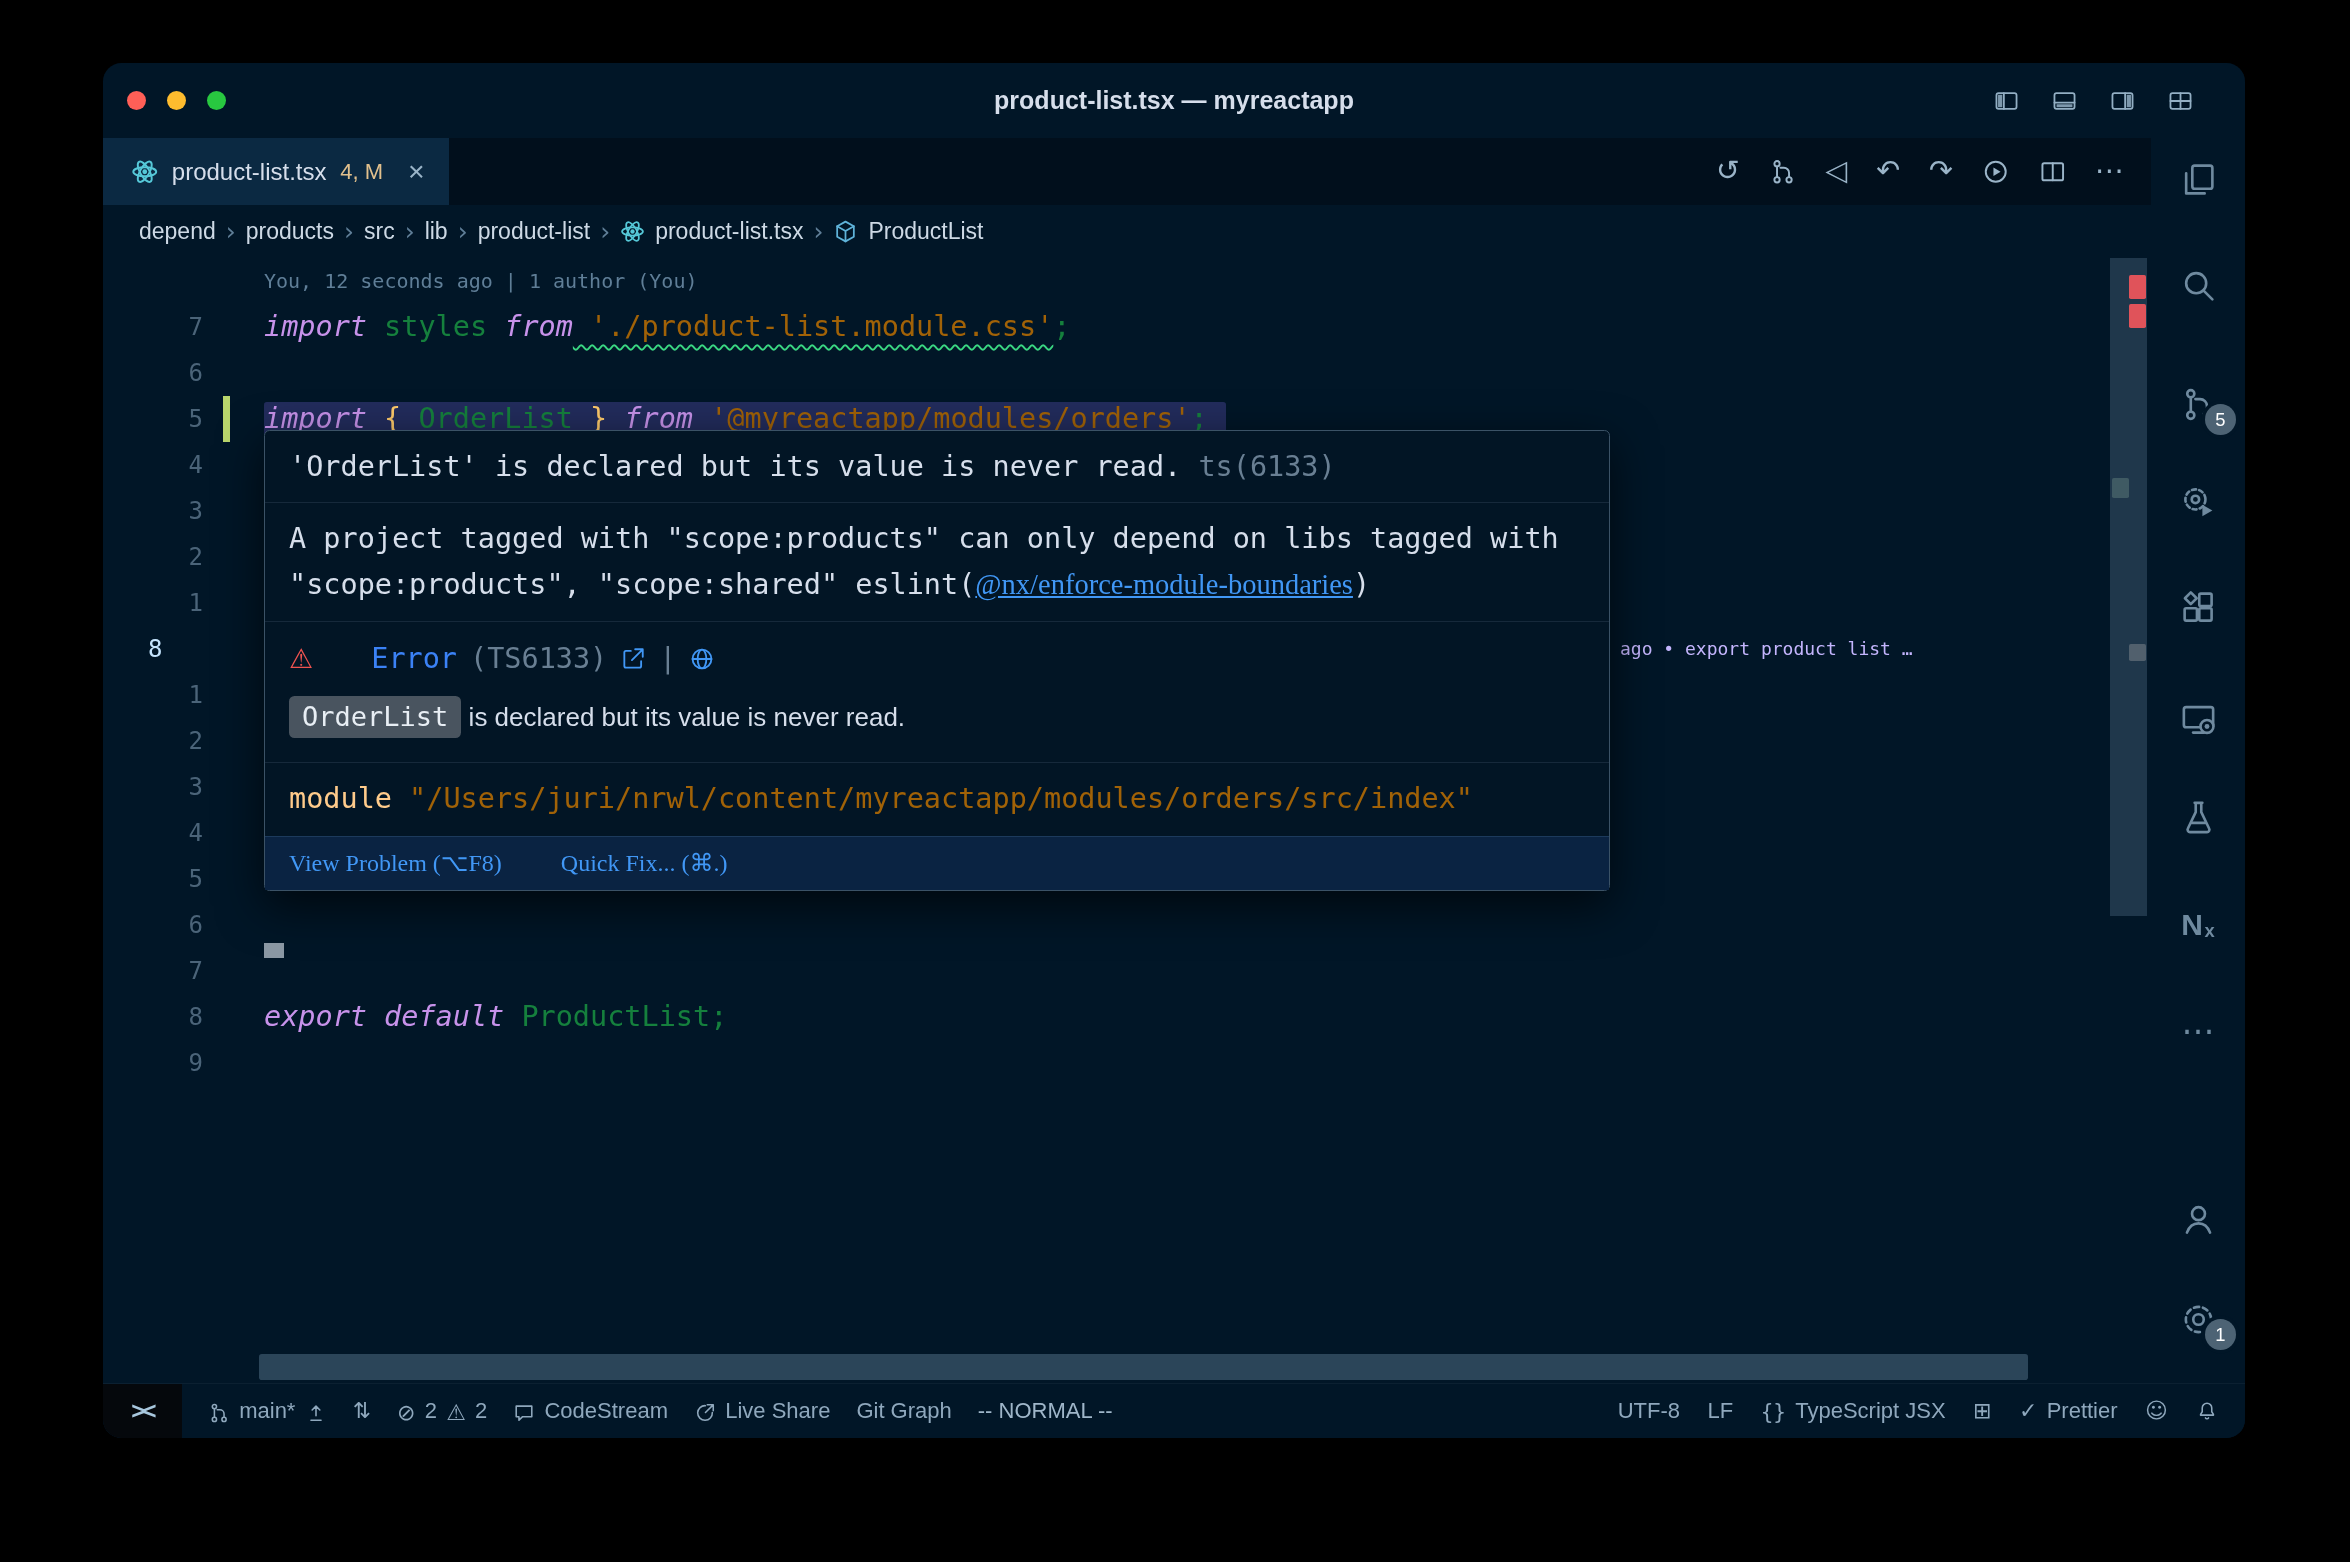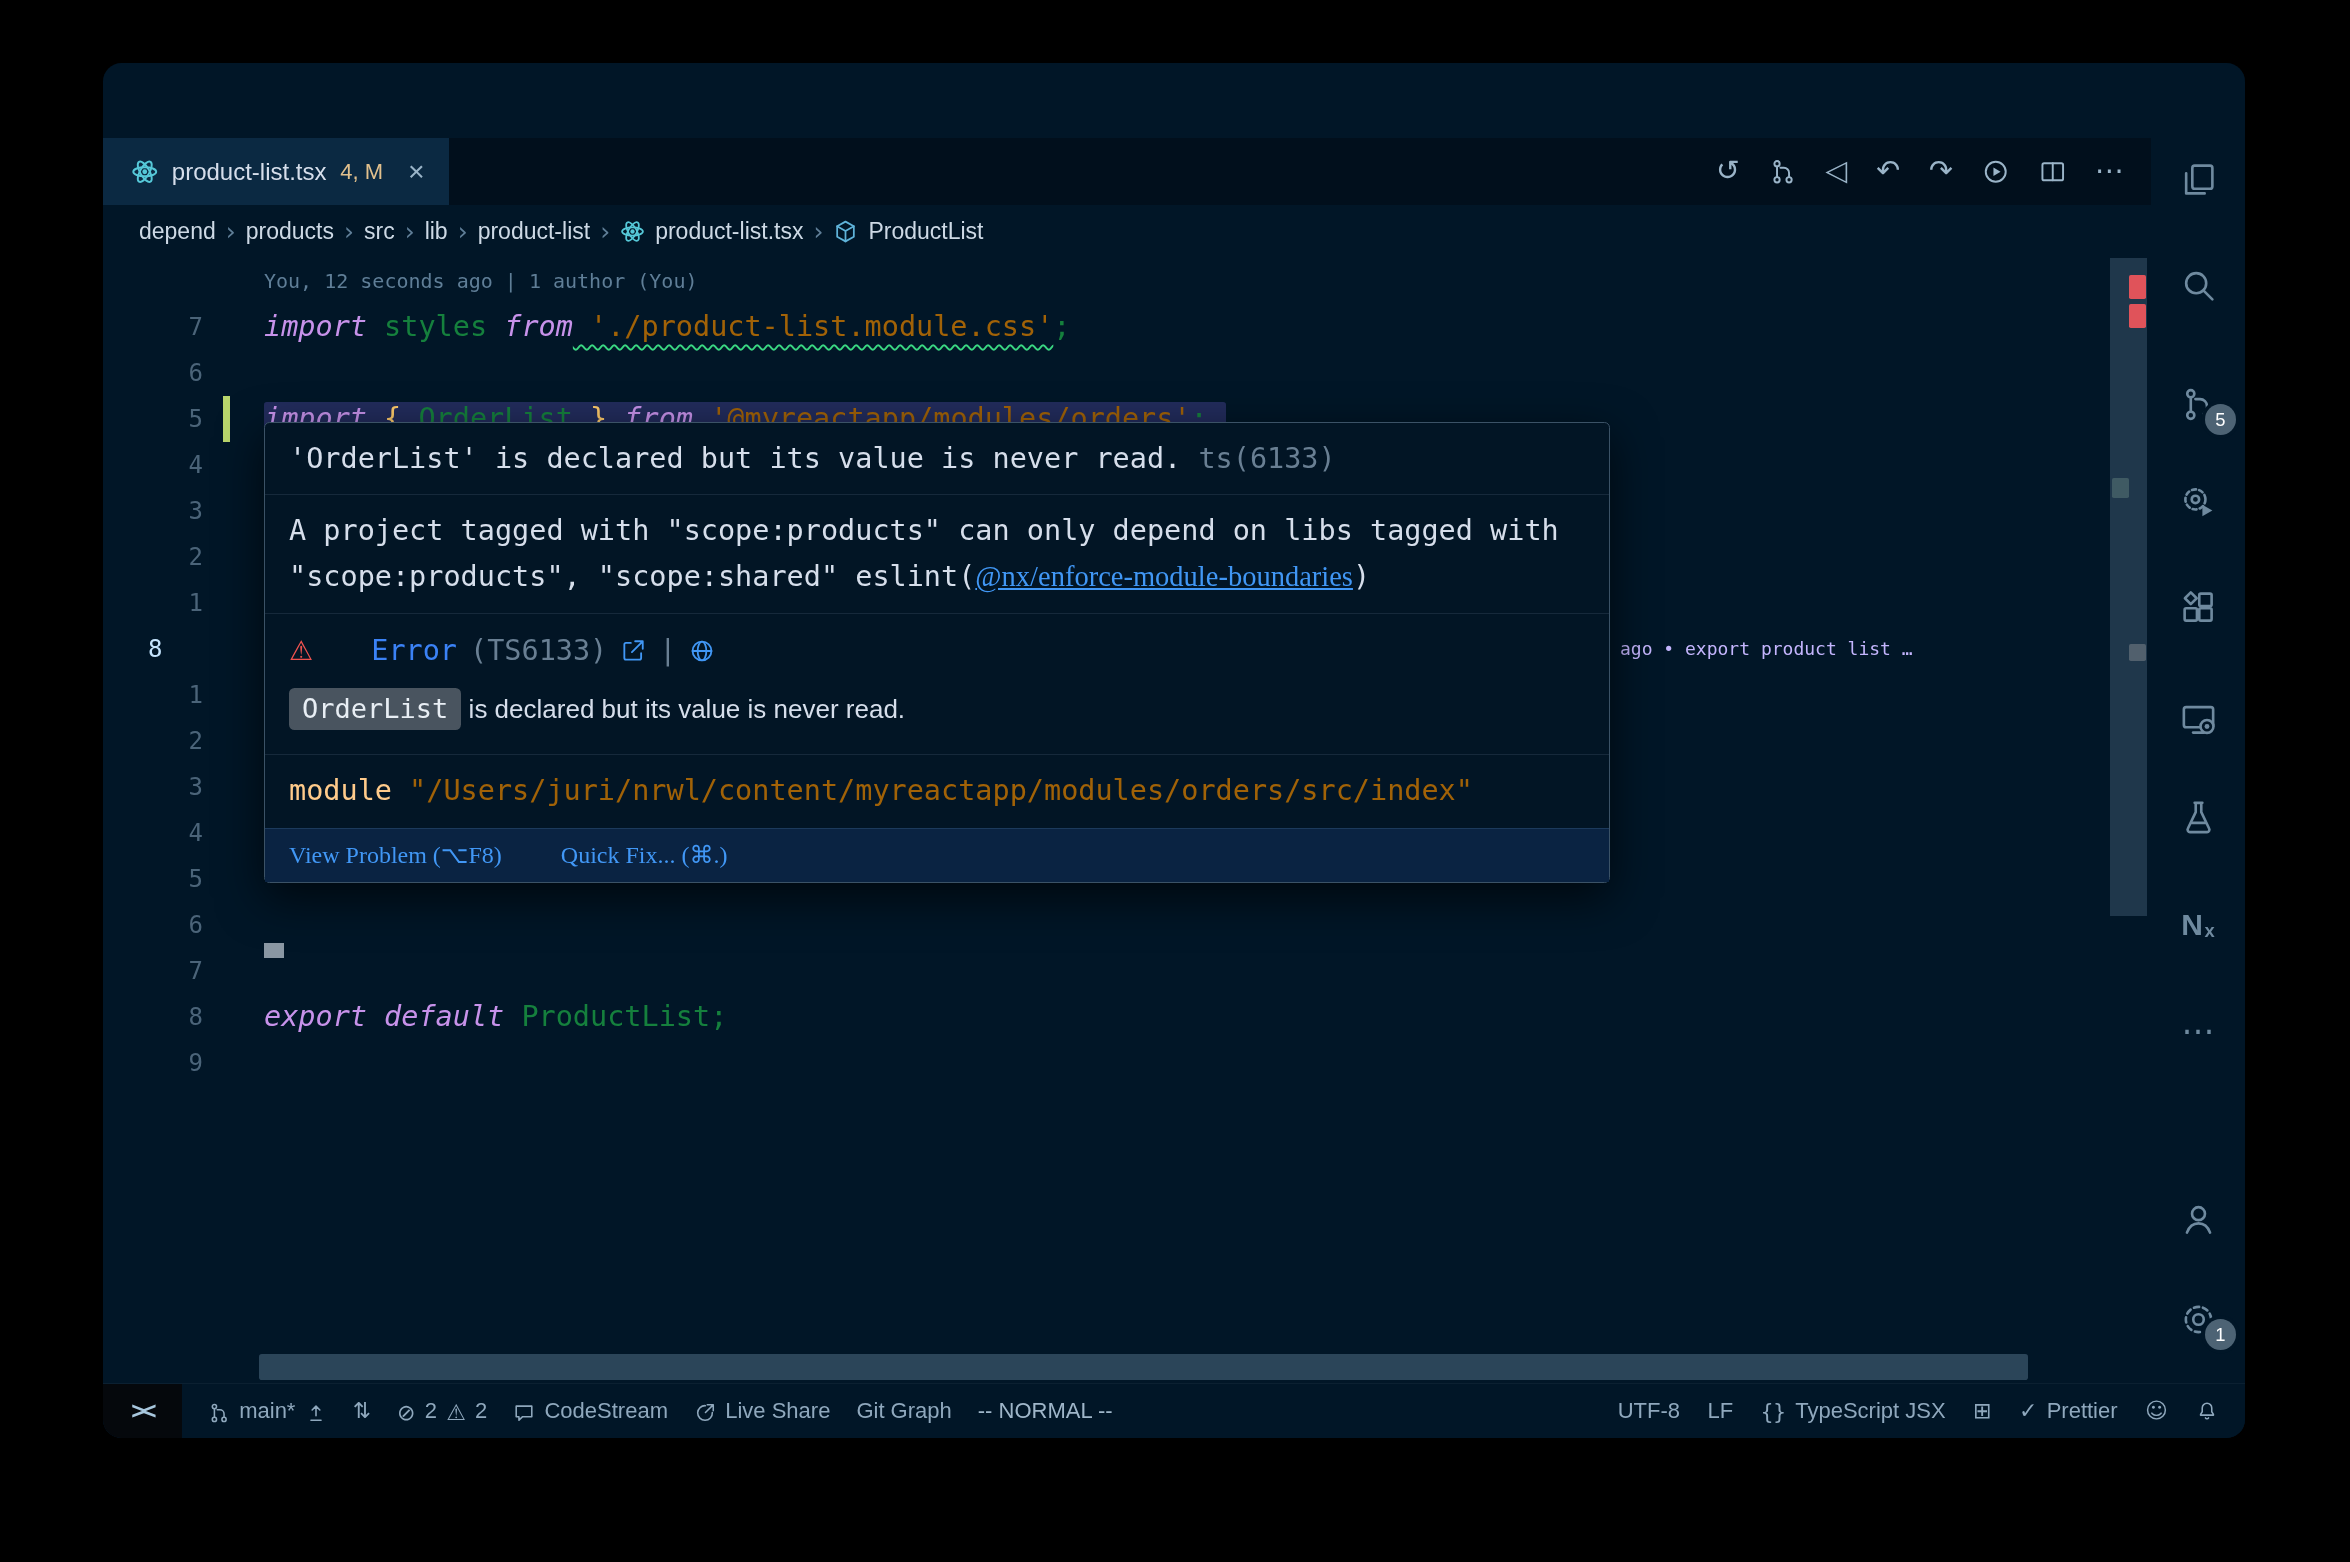--- a/index.html
+++ b/index.html
@@ -46,21 +46,21 @@
   .str{color:#a16207;}
   .brace{color:#ffcb6b;}
   .plain{color:#15803d;}
   .squig{text-decoration:underline;text-decoration-style:wavy;text-decoration-color:#3ad882;
     text-decoration-thickness:2.3px;text-underline-offset:8.3px;}
   .sel{background:rgba(114,95,214,.30);border-radius:2.8px;padding-right:18.4px;}
   .changebar{position:absolute;left:120px;top:0;width:7.3px;height:46px;background:#b9d66c;}
   .inline-blame{position:absolute;left:1517px;top:0;color:#c4b5fd;font-size:18px;}
 
   
-  .popup{position:absolute;left:161px;top:164px;width:1346px;background:#021525;border:1.8px solid #3b5266;
+  .popup{position:absolute;left:161px;top:172px;width:1346px;background:#021525;border:1.8px solid #3b5266;
     border-radius:5.5px;box-shadow:0 14.7px 46px rgba(0,0,0,.65);z-index:20;font-size:28.5px;line-height:46px;white-space:normal;}
   .p-diag1{padding:14.7px 24px;line-height:42px;}
   .dim{color:#697f93;}
   .p-diag2{padding:13px 24px;border-top:1.8px solid #16293b;}
   .p-link{color:#4197f5;text-decoration:underline;overflow-wrap:anywhere;cursor:pointer;font-family:Liberation Serif, serif;}
   .p-error{display:flex;align-items:center;gap:13px;padding:16.5px 24px 3.7px;border-top:1.8px solid #16293b;line-height:40px;}
   .err-ic{color:#ef5350;font-size:27px;font-family:"DejaVu Sans",sans-serif;}
   .err-label{color:#3b82f6;margin-left:45px;}
   .p-ic{width:26px;height:26px;color:#4197f5;}
   .p-detail{padding:11px 24px 22px;font-family:"Liberation Sans",sans-serif;font-size:26px;display:flex;align-items:center;}
@@ -209,20 +209,42 @@
     <path d="M16 6h4v12h-4z" fill="currentColor" stroke="none" opacity=".85"></path>
   </symbol>
   <symbol id="i-layoutG" viewBox="0 0 24 24">
     <rect x="2.5" y="4.5" width="19" height="15" rx="2"></rect>
       <path d="M12 4.5v15M2.5 12h19"></path>
   </symbol>
 </svg>
 
 <div class="window">
 
+  <div class="titlebar">
+    <div class="traffic">
+      <span class="tl red"></span>
+      <span class="tl yellow"></span>
+      <span class="tl green"></span>
+    </div>
+    <div class="title">product-list.tsx — myreactapp</div>
+    <div class="layout-icons">
+      <svg class="ic" viewBox="0 0 32 28" width="29" height="26">
+          <use href="#i-layoutL"></use>
+        </svg>
+      <svg class="ic" viewBox="0 0 32 28" width="29" height="26">
+          <use href="#i-layoutB"></use>
+        </svg>
+      <svg class="ic" viewBox="0 0 32 28" width="29" height="26">
+          <use href="#i-layoutR"></use>
+        </svg>
+      <svg class="ic" viewBox="0 0 32 28" width="29" height="26">
+          <use href="#i-layoutG"></use>
+        </svg>
+    </div>
+  </div>
 
   <div class="tabbar">
     <div class="tab">
       <svg class="ic" style="color:#56c8d8;width:27.5px;height:27.5px" viewBox="0 0 30 30" width="27.5" height="27.5">
           <use href="#i-react"></use>
         </svg>
       <span class="tab-label">product-list.tsx</span>
       <span class="tab-badge">4, M</span>
       <span class="tab-close">×</span>
     </div>

